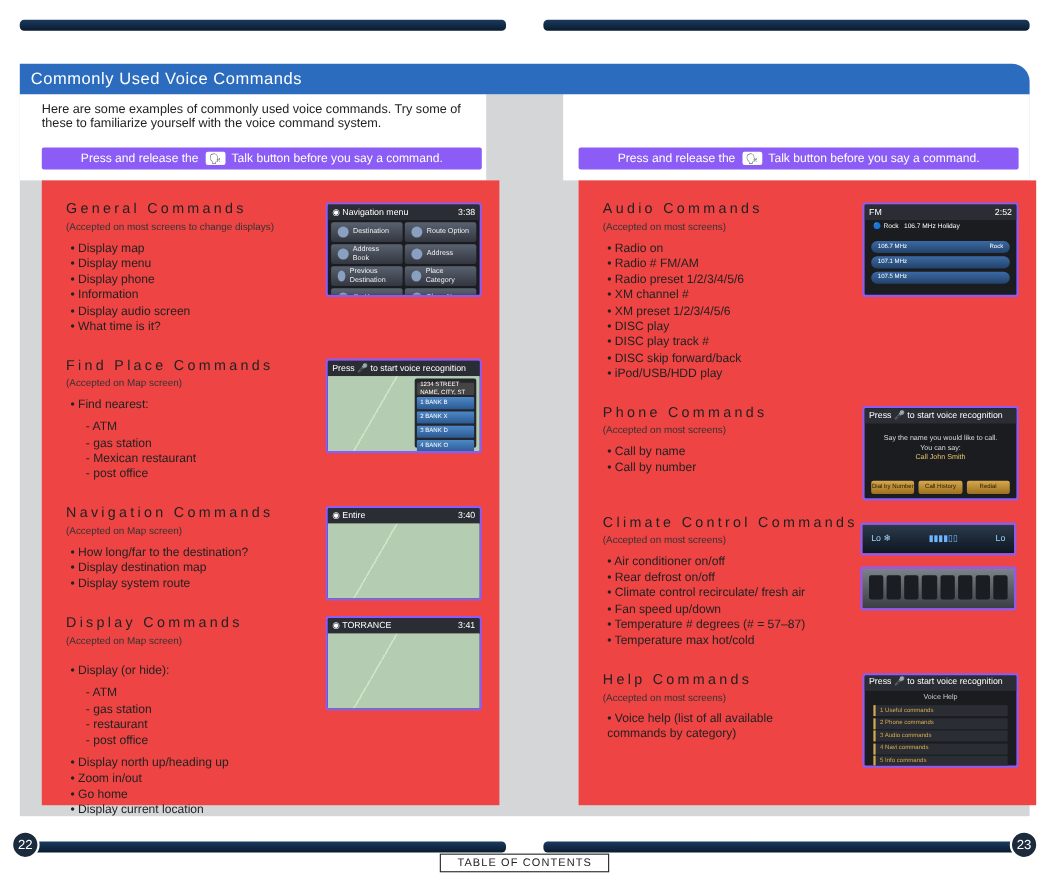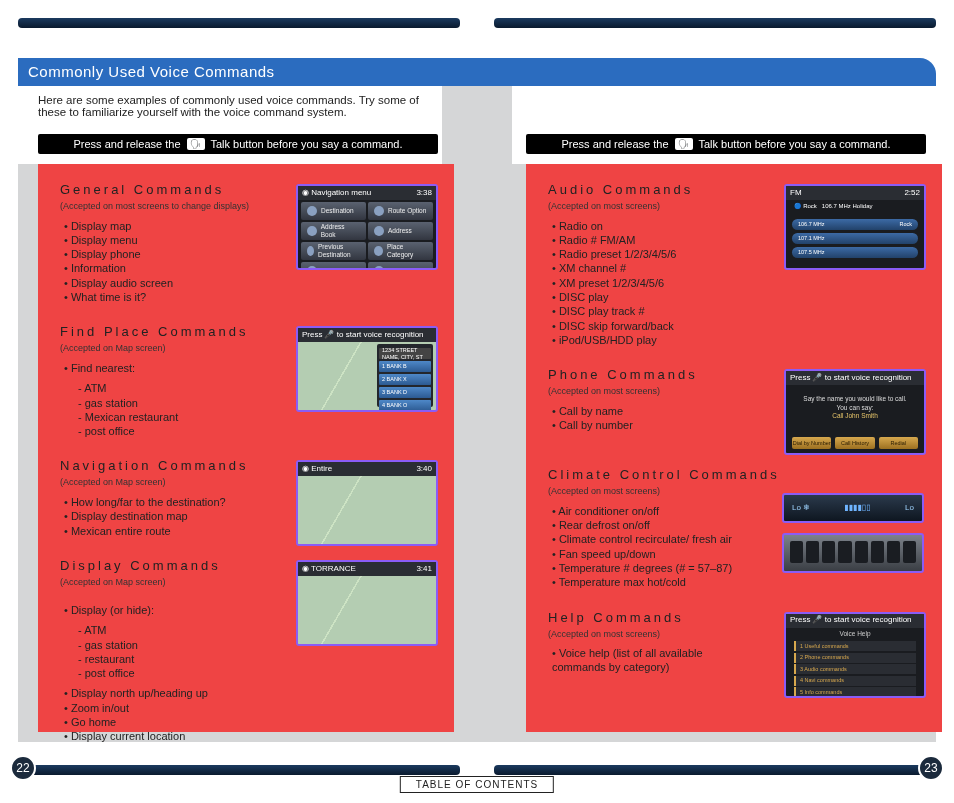--- a/index.html
+++ b/index.html
@@ -43,21 +43,21 @@
     top: 0; width: 424px; height: 78px;
     background: #fff;
     font-size: 11.5px;
     padding: 8px 12px 0 20px;
   }
   .whitebar.left  { left: 0; }
   .whitebar.right { left: 494px; }
   .instr {
     position: absolute;
     top: 48px; height: 20px; width: 400px;
-    background: #000000;
+    background: #8b5cf6;
     color: #fff;
     font-size: 11px;
     display: flex; align-items: center; justify-content: center;
     gap: 6px;
     border-radius: 2px;
   }
   .instr.left  { left: 20px; }
   .instr.right { left: 508px; }
   .talk-icon {
     display: inline-block;
@@ -306,21 +306,21 @@
           </div>
         </div>
       </div>
       <div class="sect">
         <h3>Navigation Commands</h3>
         <div class="sub">(Accepted on Map screen)</div>
         <div style="width: 200px;">
           <ul>
             <li>How long/far to the destination?</li>
             <li>Display destination map</li>
-            <li>Mexican entire route</li>
+            <li>Display system route</li>
           </ul>
         </div>
         <div class="sshot map">
           <div class="bar">
             <span>◉ Entire</span>
             <span>3:40</span>
           </div>
           <div class="mapfill"></div>
         </div>
       </div>
@@ -419,21 +419,21 @@
         <div style="width: 200px;">
           <ul>
             <li>Air conditioner on/off</li>
             <li>Rear defrost on/off</li>
             <li>Climate control recirculate/ fresh air</li>
             <li>Fan speed up/down</li>
             <li>Temperature # degrees (# = 57–87)</li>
             <li>Temperature max hot/cold</li>
           </ul>
         </div>
-        <div style="position: absolute; right: 2px; top: 20px; width: 142px; height: 90px;">
+        <div style="position: absolute; right: 2px; top: 2px; width: 142px; height: 90px;">
           <div class="sshot climate1" style="position: absolute;">
             <span style="color:#9fd3ff">Lo ❄</span>
             <span style="flex:1;text-align:center;color:#6fb4ff">▮▮▮▮▯▯</span>
             <span style="color:#9fd3ff">Lo</span>
           </div>
           <div class="sshot climate2" style="position: absolute;">
             <div style="display:flex;gap:3px;padding:6px;">
               <span style="flex:1;height:22px;background:#1a1d22;border-radius:2px;"></span>
               <span style="flex:1;height:22px;background:#1a1d22;border-radius:2px;"></span>
               <span style="flex:1;height:22px;background:#1a1d22;border-radius:2px;"></span>

